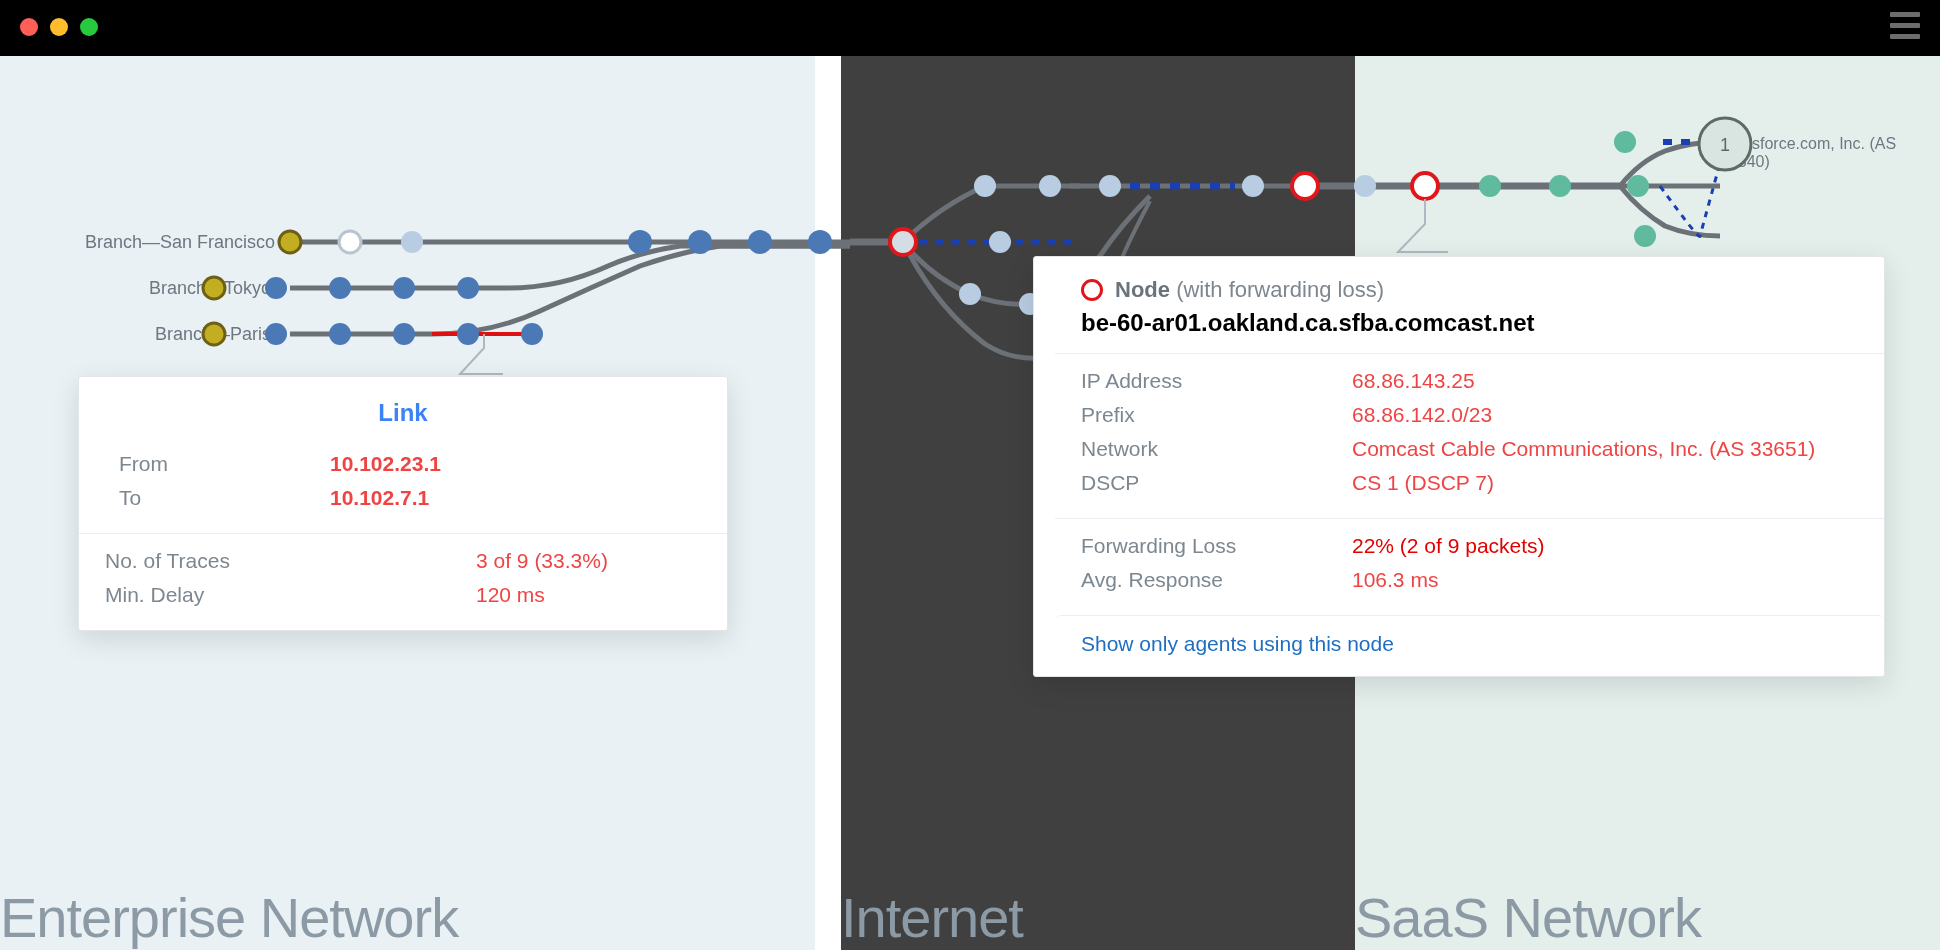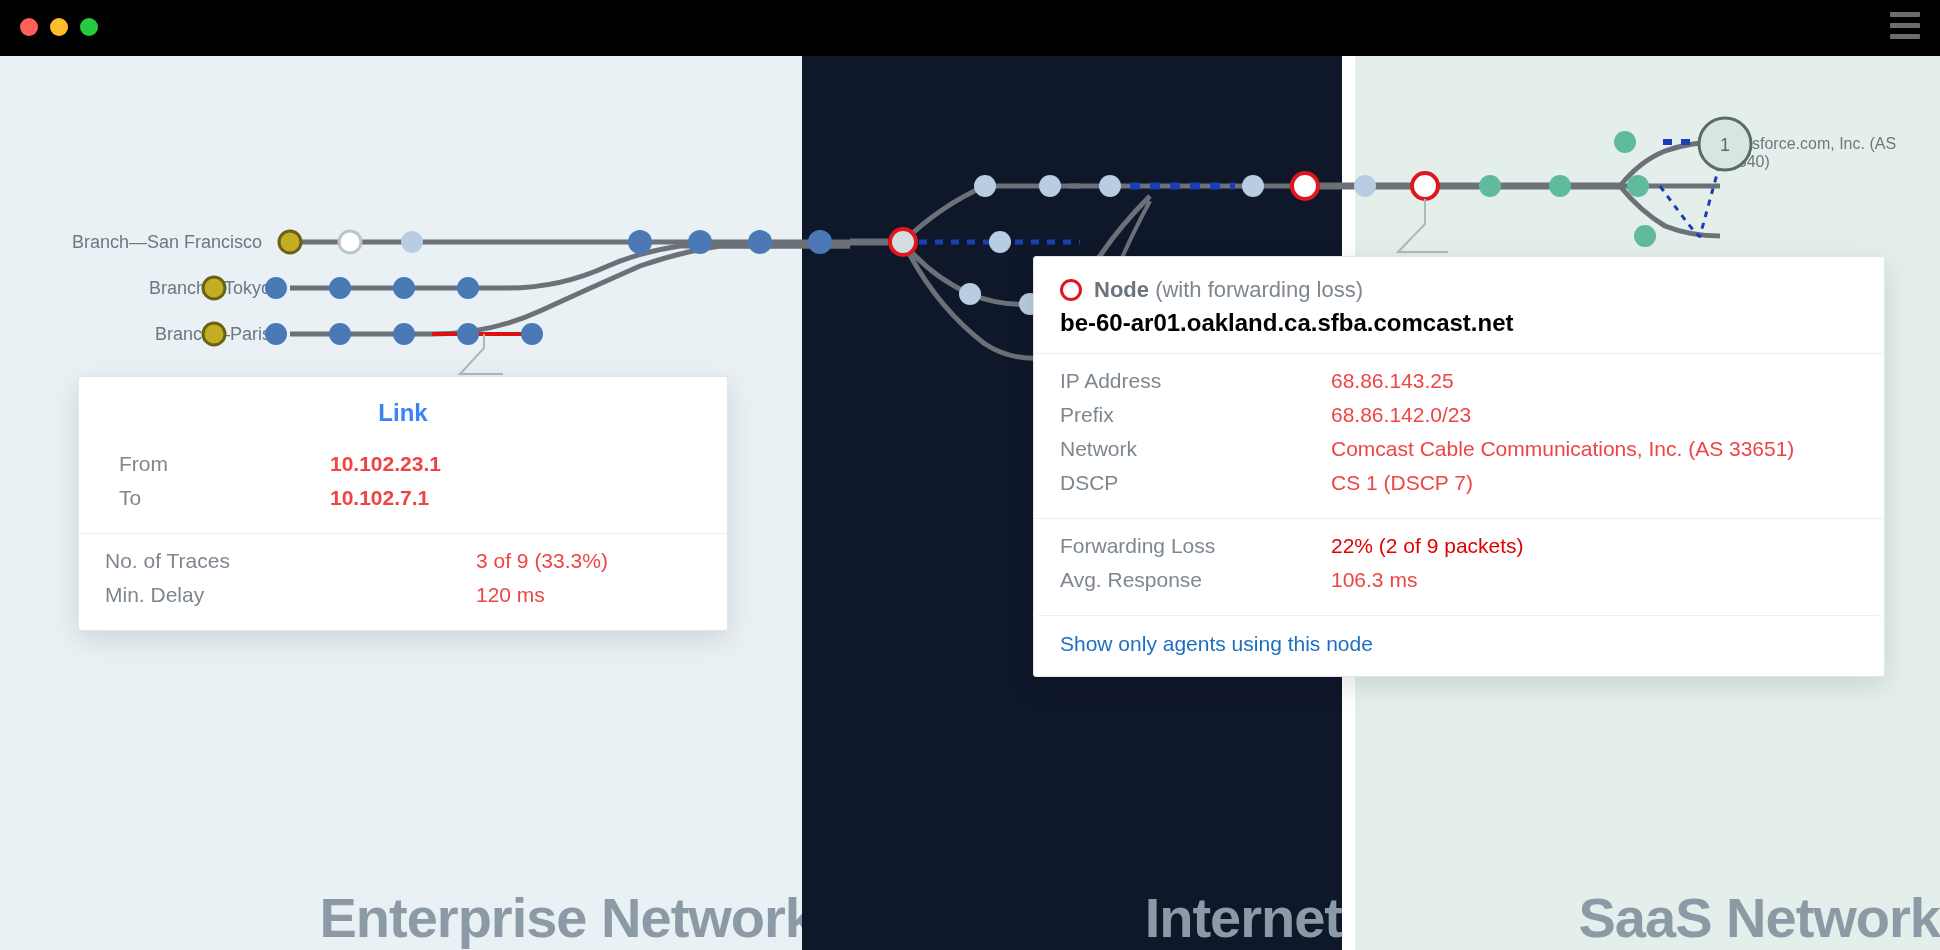--- a/index.html
+++ b/index.html
@@ -21,23 +21,23 @@
   html,body{margin:0;padding:0;width:1940px;height:950px;background:#fff;}
   .titlebar{height:56px;background:#000;position:relative;}
   .traffic{position:absolute;left:20px;top:18px;display:flex;gap:12px;}
   .dot{width:18px;height:18px;border-radius:50%;}
   .dot.r{background:#ff5f56;} .dot.y{background:#ffbd2e;} .dot.g{background:#27c93f;}
   .ham{position:absolute;right:20px;top:12px;display:flex;flex-direction:column;gap:6px;cursor:pointer;}
   .ham span{width:30px;height:5px;background:#6d6d6d;border-radius:1px;}
   .canvas{position:relative;width:1940px;height:894px;}
   .zone{position:absolute;top:0;height:100%;}
   .zone.ent{left:0;width:815px;background:var(--bg-blue);}
-  .zone.mid{left:802px;width:540px;background:#0f172a;}
+  .zone.mid{left:841px;width:540px;background:#404040;}
   .zone.saas{left:1355px;width:585px;background:var(--bg-green);}
-  .section-label{position:absolute;bottom:0;width:100%;text-align:right;font-size:56px;font-weight:700;color:#8c9aa5;letter-spacing:-1px;}
+  .section-label{position:absolute;bottom:0;width:100%;text-align:left;font-size:56px;font-weight:400;color:#8c9aa5;letter-spacing:-1px;}
   svg.map{position:absolute;left:0;top:0;}
 
   
   .pop{position:absolute;background:#fff;border:1px solid #e3e6e9;box-shadow:0 8px 28px rgba(0,0,0,.12);border-radius:3px;padding:0;}
   .pop h3{margin:0;padding:22px 26px 10px;font-size:24px;color:#3b82f6;}
   .pop h3.center{text-align:center;}
   .pop .blk{padding:10px 26px 18px;border-top:1px solid #eceff1;}
   .pop .blk:first-of-type{border-top:none;padding-left:40px;}
   .pop .row{display:flex;font-size:21px;line-height:34px;gap:31px;}
   .pop .k{color:var(--grey-mid);min-width:180px;}
@@ -77,21 +77,21 @@
   <div class="zone ent">
     <div class="section-label">Enterprise Network</div>
   </div>
   <div class="zone mid">
     <div class="section-label">Internet</div>
   </div>
   <div class="zone saas">
     <div class="section-label">SaaS Network</div>
   </div>
 
-  <div class="lbl" style="left:72px;top:176px;width:188px;">Branch—San Francisco</div>
+  <div class="lbl" style="left:85px;top:176px;width:188px;">Branch—San Francisco</div>
   <div class="lbl" style="left:83px;top:222px;text-align:right;width:188px;">Branch—Tokyo</div>
   <div class="lbl" style="left:83px;top:268px;text-align:right;width:188px;">Branch—Paris</div>
 
   <div class="endlbl" style="left:1720px;top:79px;">Salesforce.com, Inc. (AS 14340)</div>
 
   <svg class="map" width="1940" height="894">
     <defs></defs>
     <g>
 
       <path d="M290 186 H850" stroke="var(--path)" stroke-width="5" fill="none"></path>
@@ -196,21 +196,21 @@
           <span class="k" style="min-width:340px">No. of Traces</span>
         <span class="v">3 of 9 (33.3%)</span>
         </div>
       <div class="row">
           <span class="k" style="min-width:340px">Min. Delay</span>
         <span class="v">120 ms</span>
         </div>
     </div>
   </div>
 
-  <div class="pop node-pop" style="left:1033px;top:200px;width:852px;">
+  <div class="pop node-pop" style="left:1033px;top:200px;width:852px;padding-left:21px;">
     <div class="hdr">
       <span class="ring"></span>
       <span class="t1">
         <b>Node</b>
         <span>(with forwarding loss)</span>
       </span>
     </div>
     <div class="host">be-60-ar01.oakland.ca.sfba.comcast.net</div>
     <div class="blk" id="node-rows">
         <div class="row">

